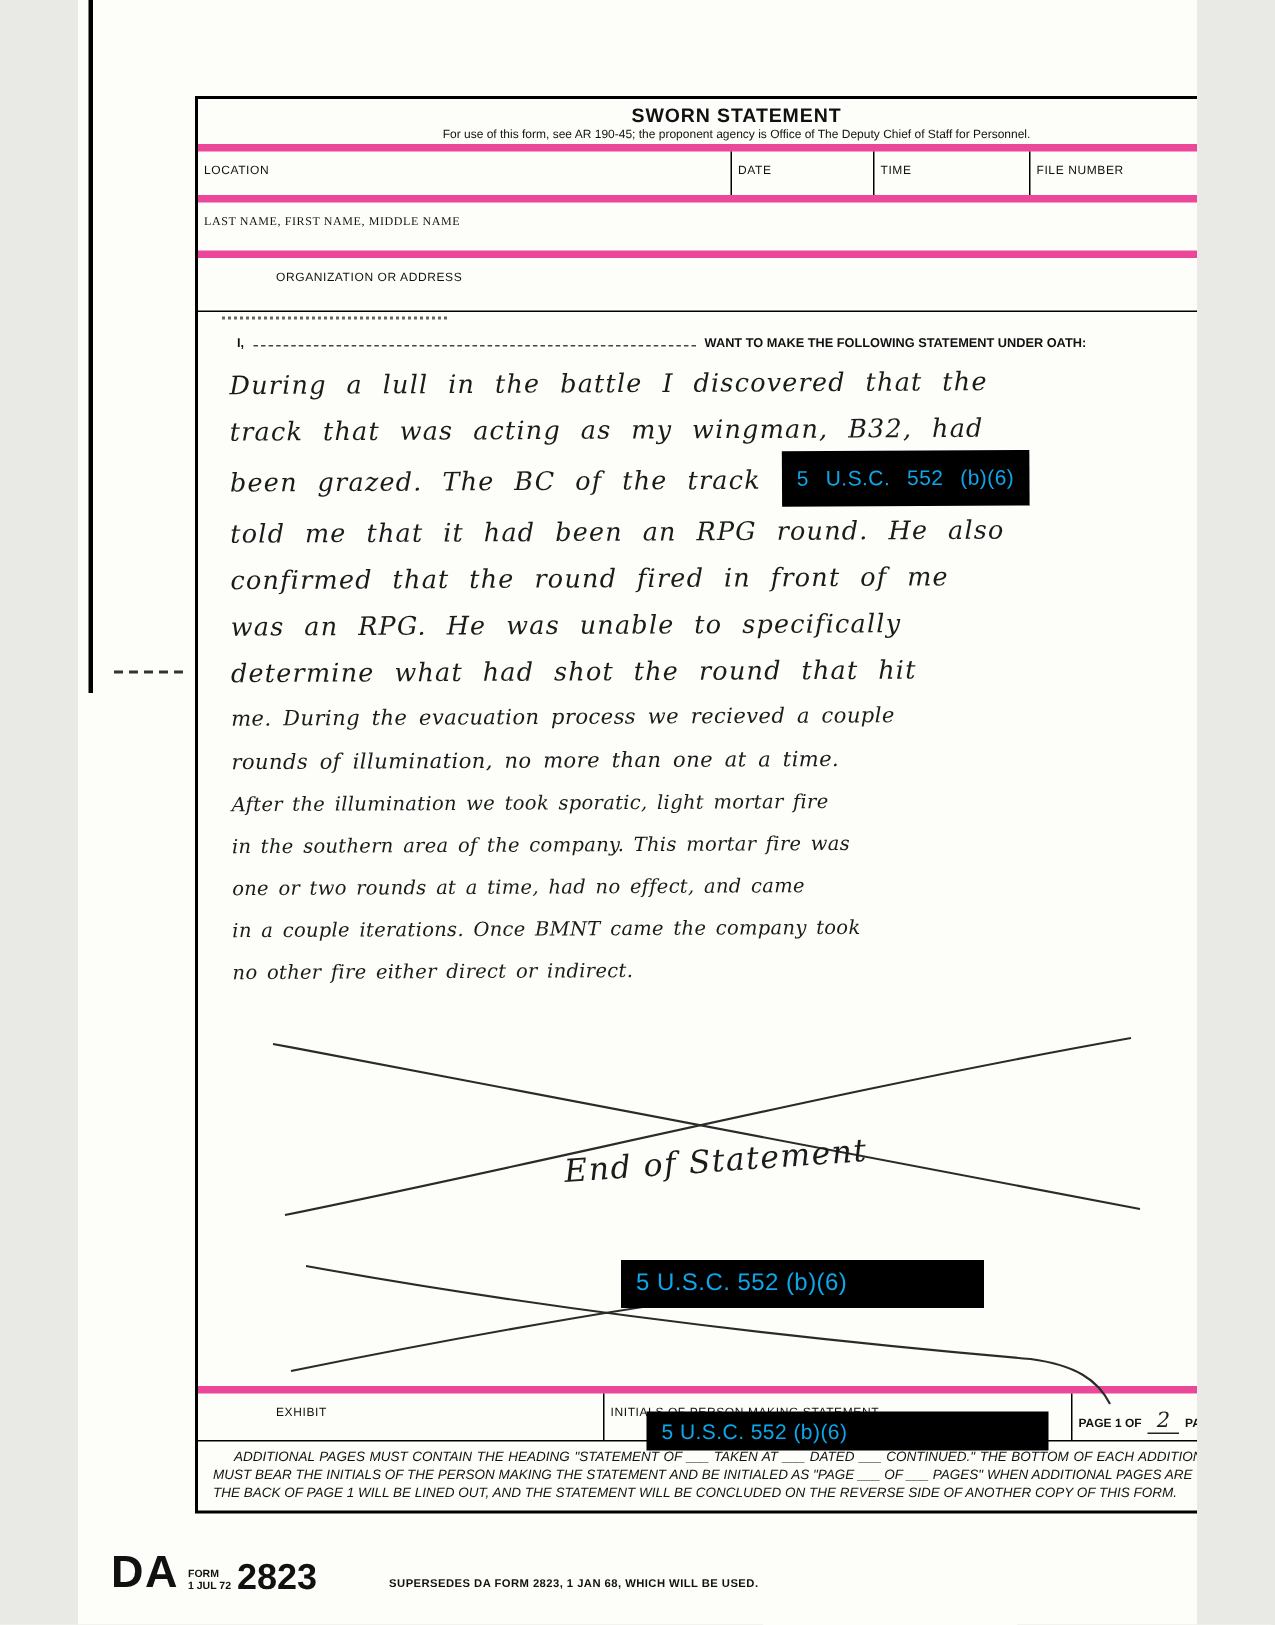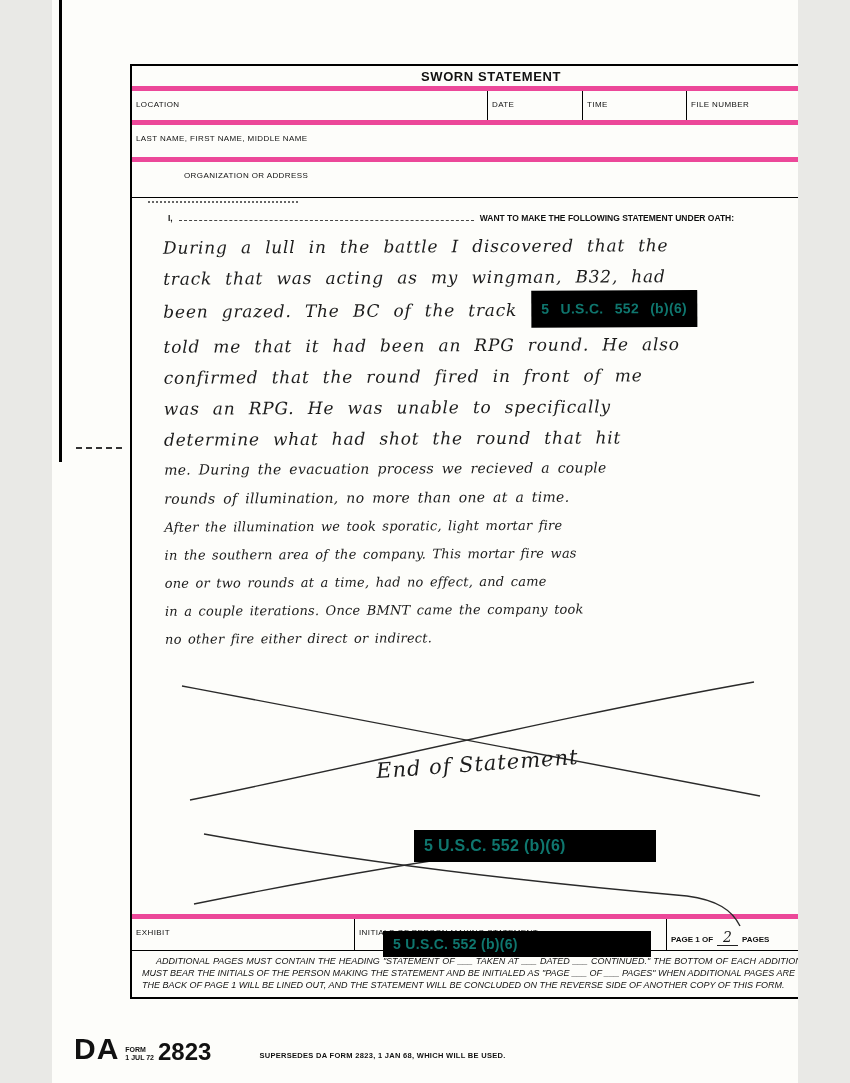--- a/index.html
+++ b/index.html
@@ -18,57 +18,57 @@
   .form-header { text-align:center; padding:3px 4px 2px; }
   .form-title { font-weight:bold; font-size:13px; letter-spacing:0.6px; }
   .form-subtitle { font-size:8px; margin-top:1px; }
 
   .frow { display:flex; border-top:5px solid #ec4899; box-sizing:border-box; }
   .cell { position:relative; padding:2px 4px; box-sizing:border-box; }
   .cell + .cell { border-left:1px solid #000; }
   .lbl { font-size:8px; letter-spacing:0.4px; }
 
   .r1 { height:34px; }
-  .r2 { height:37px; }
+  .r2 { height:37px;font-family:Liberation Serif, serif; }
   .r3 { height:40px; }
   .c-location { width:355px; }
   .c-date { width:95px; }
   .c-time { width:104px; }
   .c-file { flex:1; }
   .c-name { width:355px; }
   .c-ssn { width:199px; }
   .c-grade { flex:1; }
   .c-org { flex:1;margin-left:48px; }
 
-  .statement-section { position:relative; height:716px; border-top:1px solid #000; overflow:visible;padding-left:10px; }
+  .statement-section { position:relative; height:716px; border-top:1px solid #000; overflow:visible; }
   .dot-artifact { position:absolute; top:3px; left:16px; width:150px; border-top:2px dotted #666; }
 
   .oath-line { padding:12px 6px 6px 26px; font-size:8.5px; font-weight:bold; white-space:nowrap; }
   .oath-blank { display:inline-block; width:295px; border-bottom:1px dashed #444; margin:0 6px; vertical-align:baseline; height:10px; }
 
   .hand { font-family:"DejaVu Serif", serif; font-style:italic; color:#1b1b1b; }
   .hand-lines { padding:2px 8px 0 22px; transform:rotate(-0.3deg); }
   .hl { white-space:nowrap; }
   .hl.big { font-size:17px; line-height:31px; letter-spacing:0.8px; word-spacing:7px; }
   .hl.med { font-size:14px; line-height:29px; letter-spacing:0.3px; word-spacing:3px; }
   .hl.sm  { font-size:13px; line-height:28px; letter-spacing:0.2px; word-spacing:2px; }
 
   .redaction {
-    background:#000; color:#0f766e; font-weight:bold; font-style:normal;
+    background:#000; color:#0ea5e9; font-weight:normal; font-style:normal;
     font-family:"Liberation Sans", sans-serif; display:inline-block;
     padding:3px 10px; font-size:14px; letter-spacing:0.3px;
   }
   .red-inline { margin-left:14px; vertical-align:middle; transform:translateY(-2px); }
   .red-mid { position:absolute; left:282px; top:632px; width:222px; height:26px; line-height:26px; font-size:16px; text-align:left; padding:3px 10px; }
   .red-init { position:absolute; left:28px; top:12px; width:248px; height:20px; line-height:20px; font-size:14px; z-index:3; }
 
   .xmarks { position:absolute; left:0; top:470px; width:722px; height:262px; overflow:visible; pointer-events:none; }
   .end-statement { position:absolute; left:244px; top:554px; font-size:21px; transform:rotate(-4deg); letter-spacing:1px; }
 
-  .footer-row { height:36px; }
+  .footer-row { height:36px;padding-left:48px; }
   .c-exhibit { width:222px; }
   .c-initials { width:312px; }
   .c-pages { flex:1; font-size:8px; font-weight:bold; padding-top:10px; white-space:nowrap; }
   .page-num { font-size:14px; border-bottom:1px solid #222; padding:0 6px; margin:0 4px; font-weight:normal; }
 
   .footer-note {
     border-top:1px solid #000; padding:4px 10px 6px;
     font-size:9px; line-height:12px; font-style:italic; font-weight:normal;
     text-align:justify; text-indent:14px;
   }
@@ -85,20 +85,21 @@
 
 <div class="page">
 
   <div class="scan-edge"></div>
   <div class="scan-dashes"></div>
 
   <div class="form-box">
 
     <div class="form-header">
       <div class="form-title">SWORN STATEMENT</div>
+      <div class="form-subtitle">For use of this form, see AR 190-45; the proponent agency is Office of The Deputy Chief of Staff for Personnel.</div>
     </div>
 
     <div class="frow r1">
       <div class="cell c-location">
         <span class="lbl">LOCATION</span>
       </div>
       <div class="cell c-date">
         <span class="lbl">DATE</span>
       </div>
       <div class="cell c-time">

